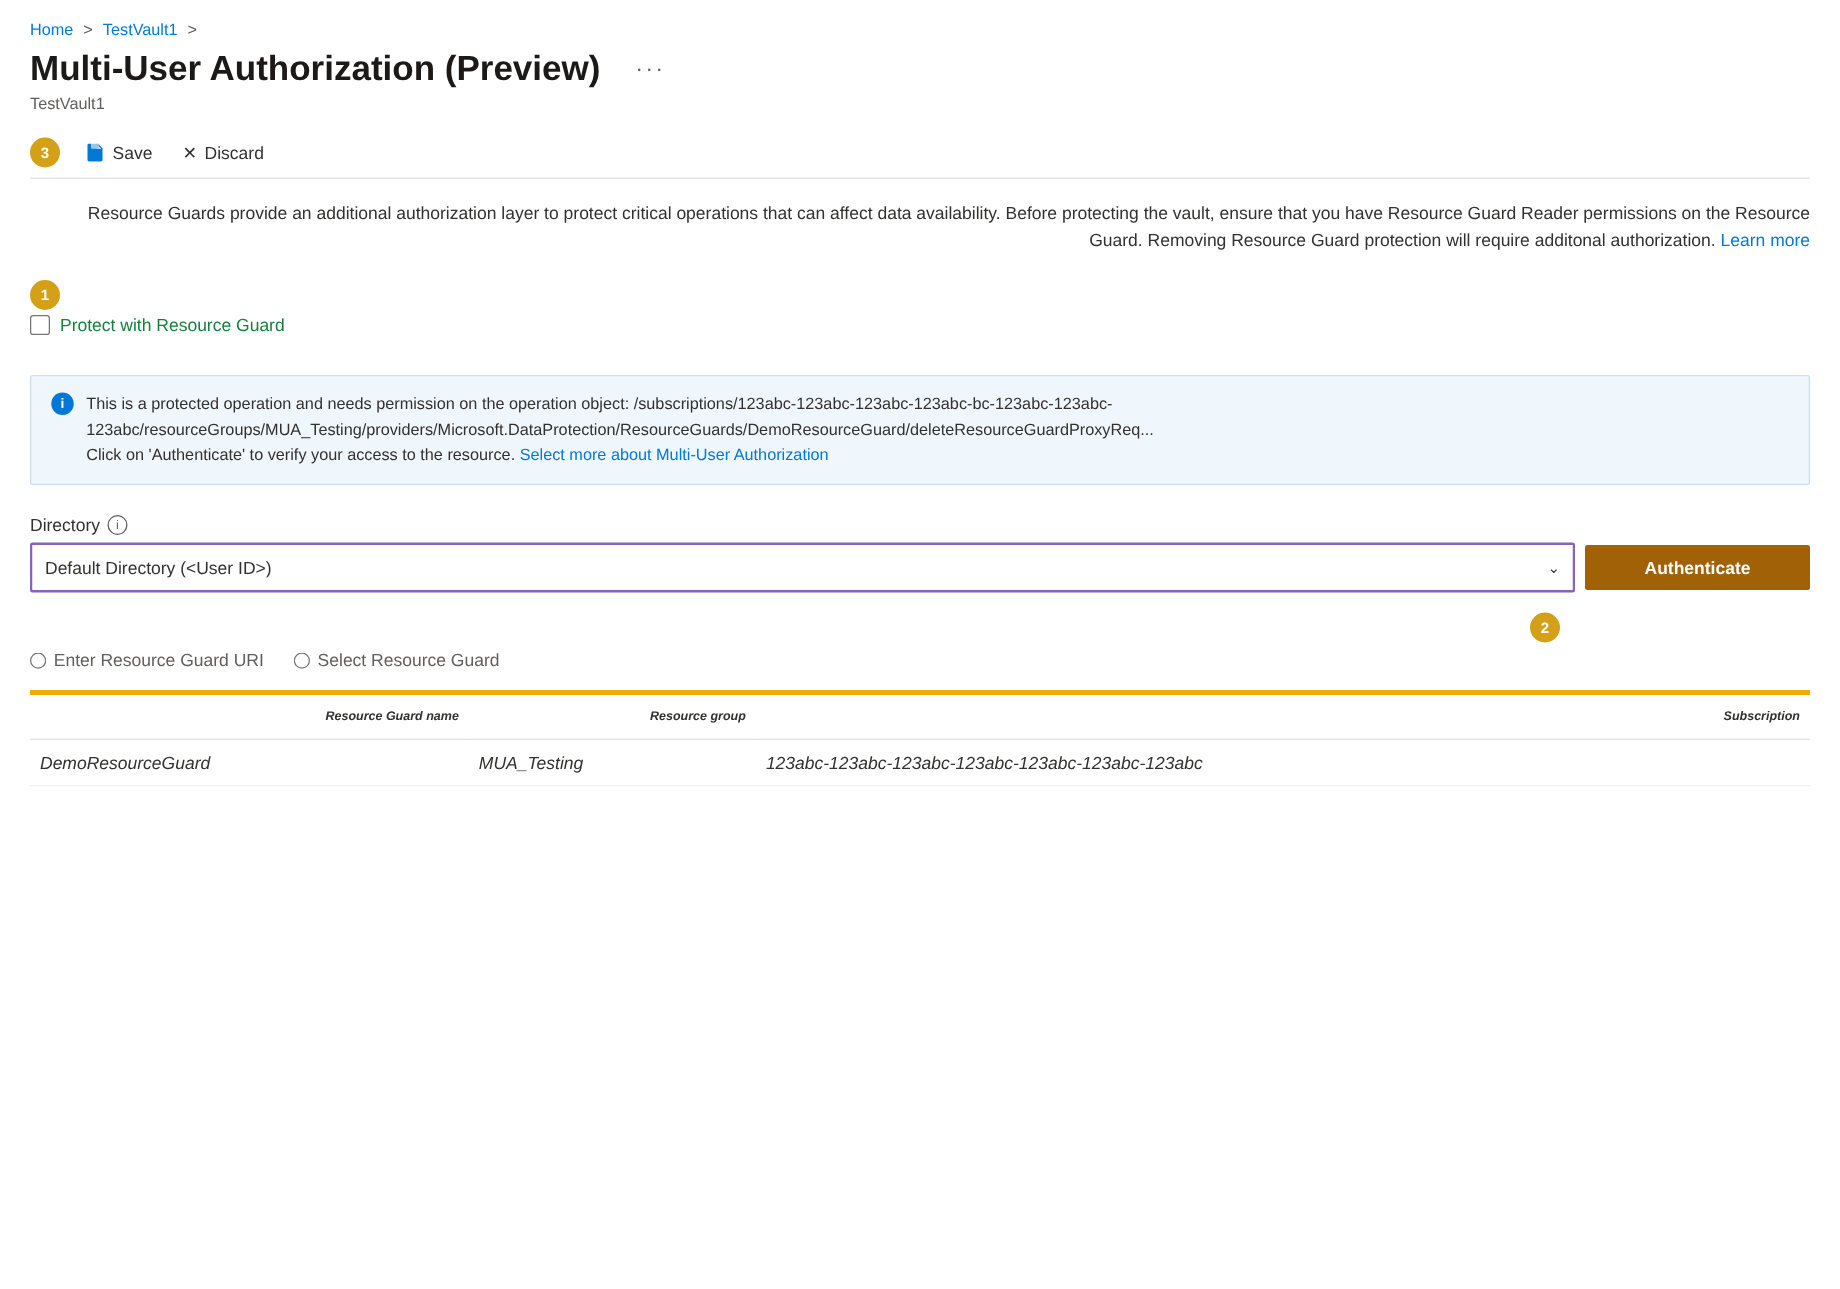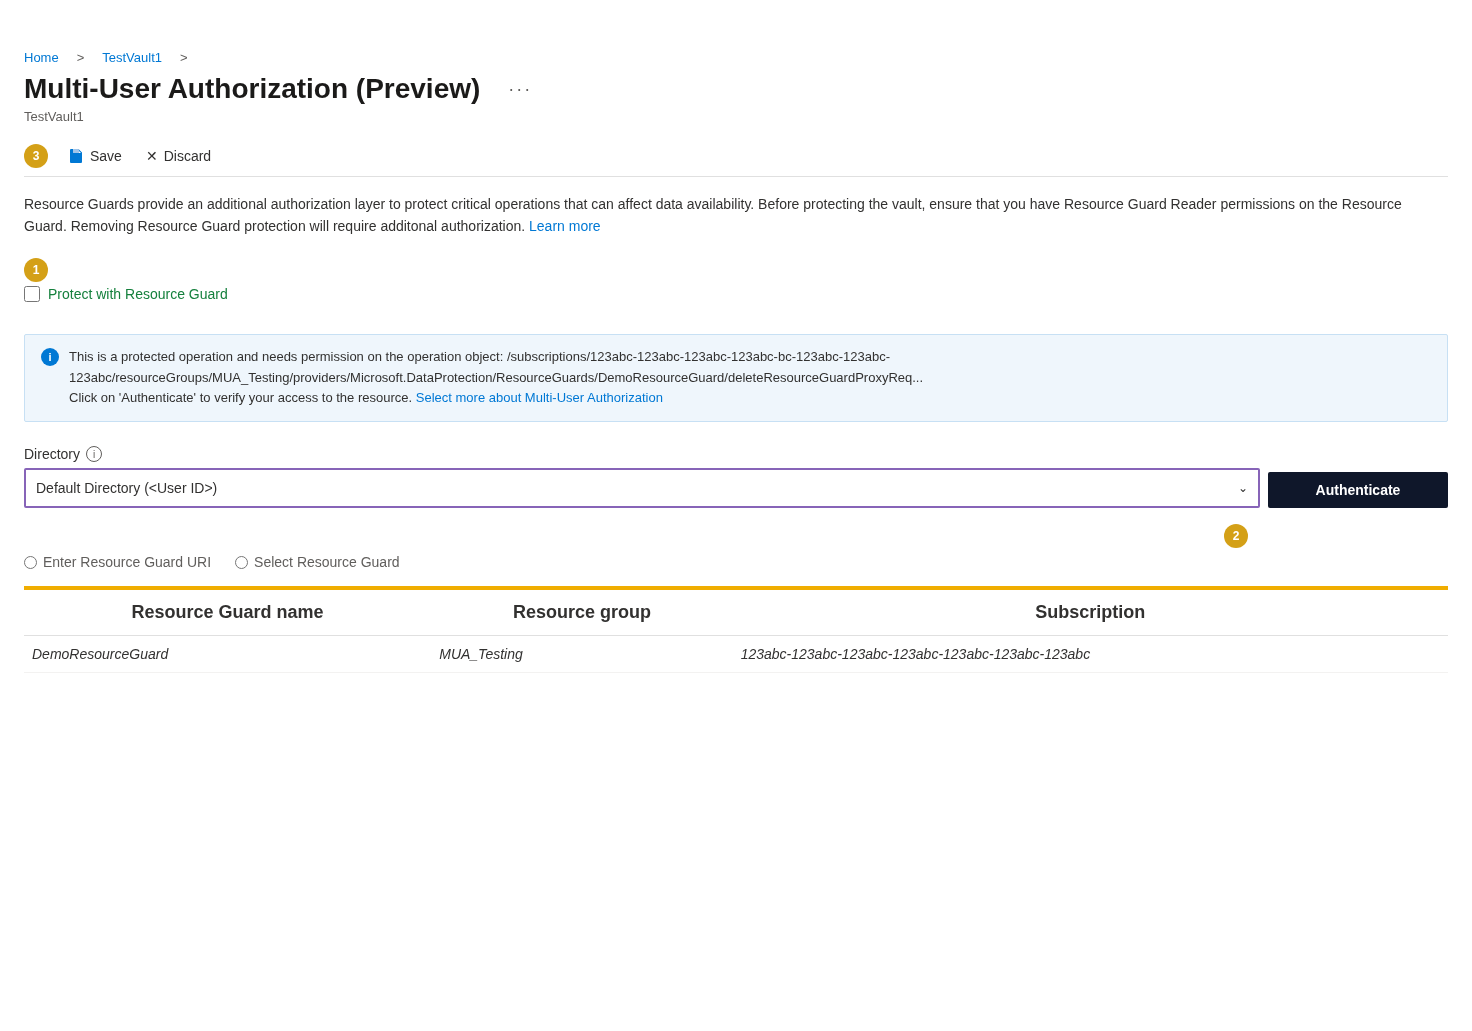--- a/index.html
+++ b/index.html
@@ -9,25 +9,24 @@
       color: #323130;
       background: #fff;
     }
     .page-container {
       padding: 16px 24px;
       max-width: 1472px;
     }
     .breadcrumb {
       display: flex;
       align-items: center;
-      gap: 18px;
+      gap: 8px;
       font-size: 13px;
       color: #0078d4;
       margin-bottom: 8px;
-      margin-top: 34px;
     }
     .breadcrumb span {
       color: #605e5c;
     }
     .breadcrumb a {
       color: #0078d4;
       text-decoration: none;
       cursor: pointer;
     }
     .page-title-row {
@@ -82,20 +81,21 @@
       display: flex;
       align-items: center;
       justify-content: center;
       flex-shrink: 0;
     }
     .description-text {
       font-size: 14px;
       color: #323130;
       line-height: 1.6;
       margin-bottom: 16px;
+      text-align: right;
     }
     .description-text a {
       color: #0078d4;
       text-decoration: none;
     }
     .checkbox-row {
       display: flex;
       align-items: center;
       gap: 8px;
       margin-bottom: 32px;
@@ -161,21 +161,21 @@
       color: #605e5c;
       font-size: 10px;
       display: flex;
       align-items: center;
       justify-content: center;
       cursor: help;
     }
     .directory-row {
       display: flex;
       gap: 8px;
-      align-items: flex-end;
+      align-items: center;
       border-radius: 15px;
     }
     .directory-select-wrapper {
       flex: 1;
       position: relative;
       border: 2px solid #8764b8;
       border-radius: 2px;
     }
     .directory-select {
       width: 100%;
@@ -192,21 +192,21 @@
     .dropdown-arrow {
       position: absolute;
       right: 10px;
       top: 50%;
       transform: translateY(-50%);
       font-size: 12px;
       color: #323130;
       pointer-events: none;
     }
     .authenticate-btn {
-      background: #0f172a;
+      background: #a16207;
       color: #fff;
       border: none;
       border-radius: 2px;
       padding: 0 24px;
       font-size: 14px;
       font-weight: 600;
       cursor: pointer;
       height: 36px;
       min-width: 180px;
     }
@@ -231,26 +231,27 @@
       margin-top: 8px;
     }
     .table-container {
       width: 100%;
     }
     .table-container table {
       width: 100%;
       border-collapse: collapse;
     }
     .table-container th {
-      text-align: center;
-      font-size: 18px;
+      text-align: right;
+      font-size: 10px;
       font-weight: 600;
       color: #323130;
       padding: 12px 8px;
       border-bottom: 1px solid #e0e0e0;
+      font-style: italic;
     }
     .table-container td {
       text-align: left;
       font-size: 14px;
       color: #323130;
       padding: 10px 8px;
       border-bottom: 1px solid #f3f2f1;
       font-style: italic;
     }
     .toolbar-badge-wrapper {

